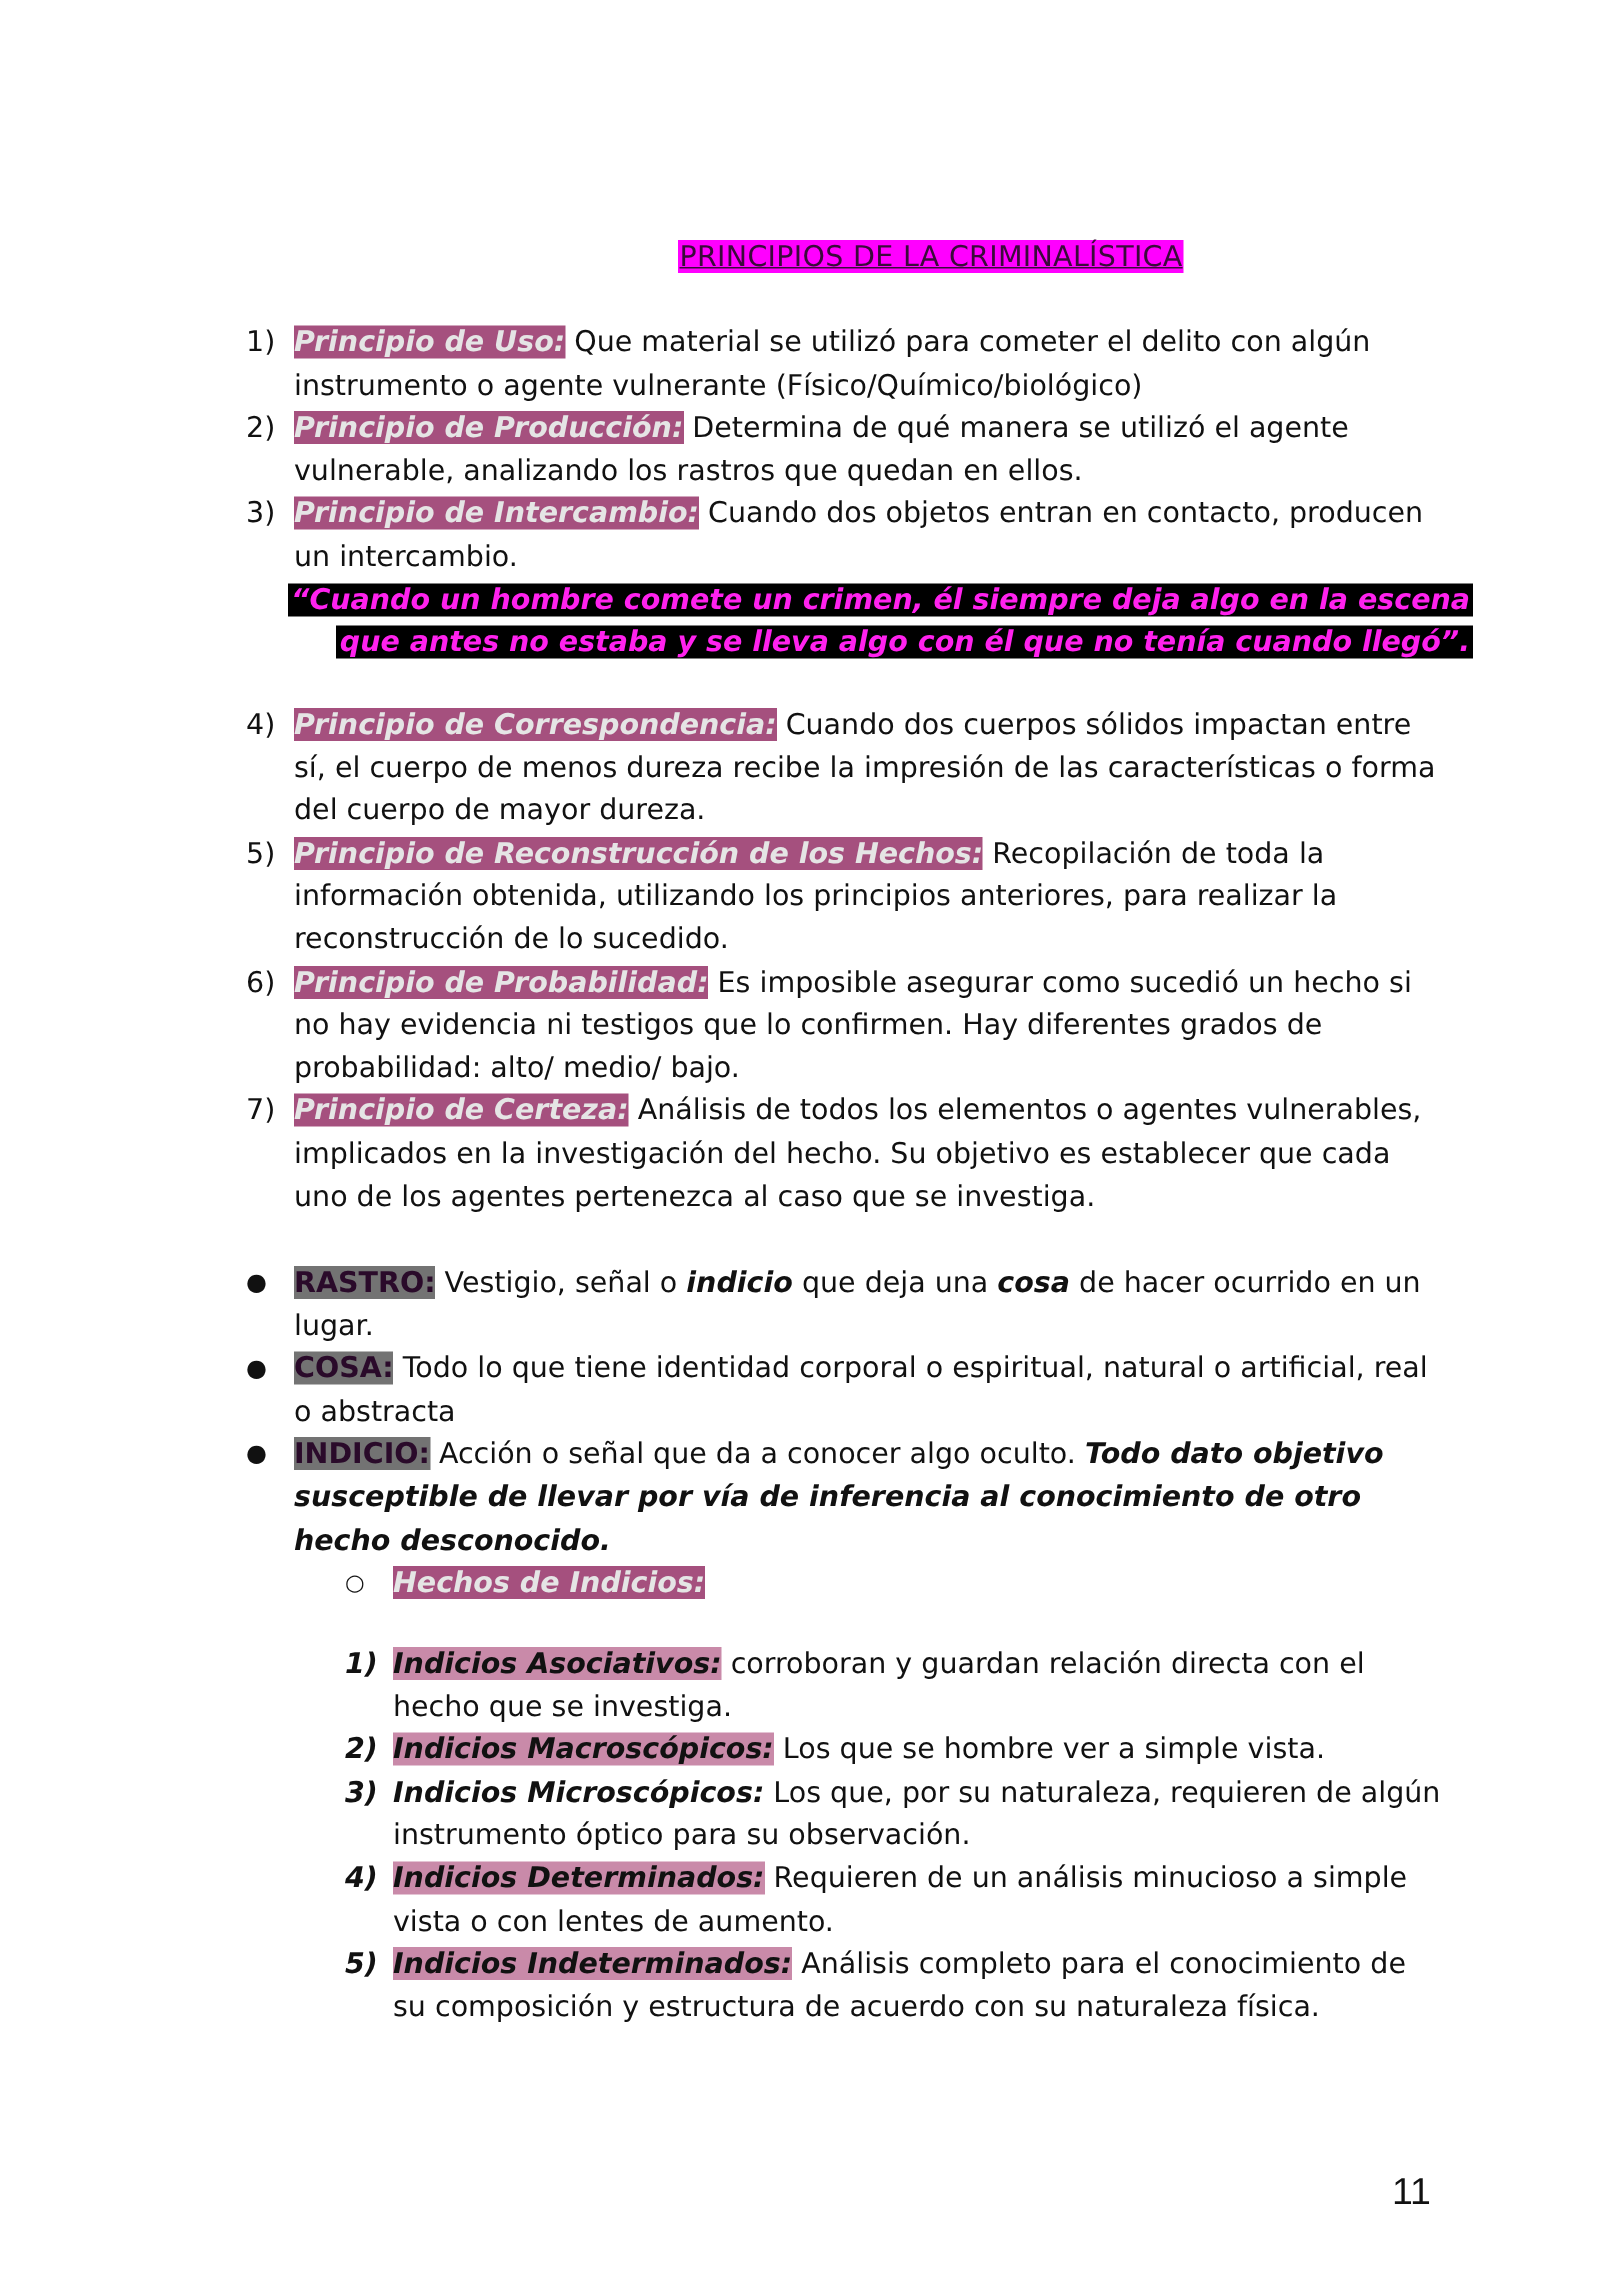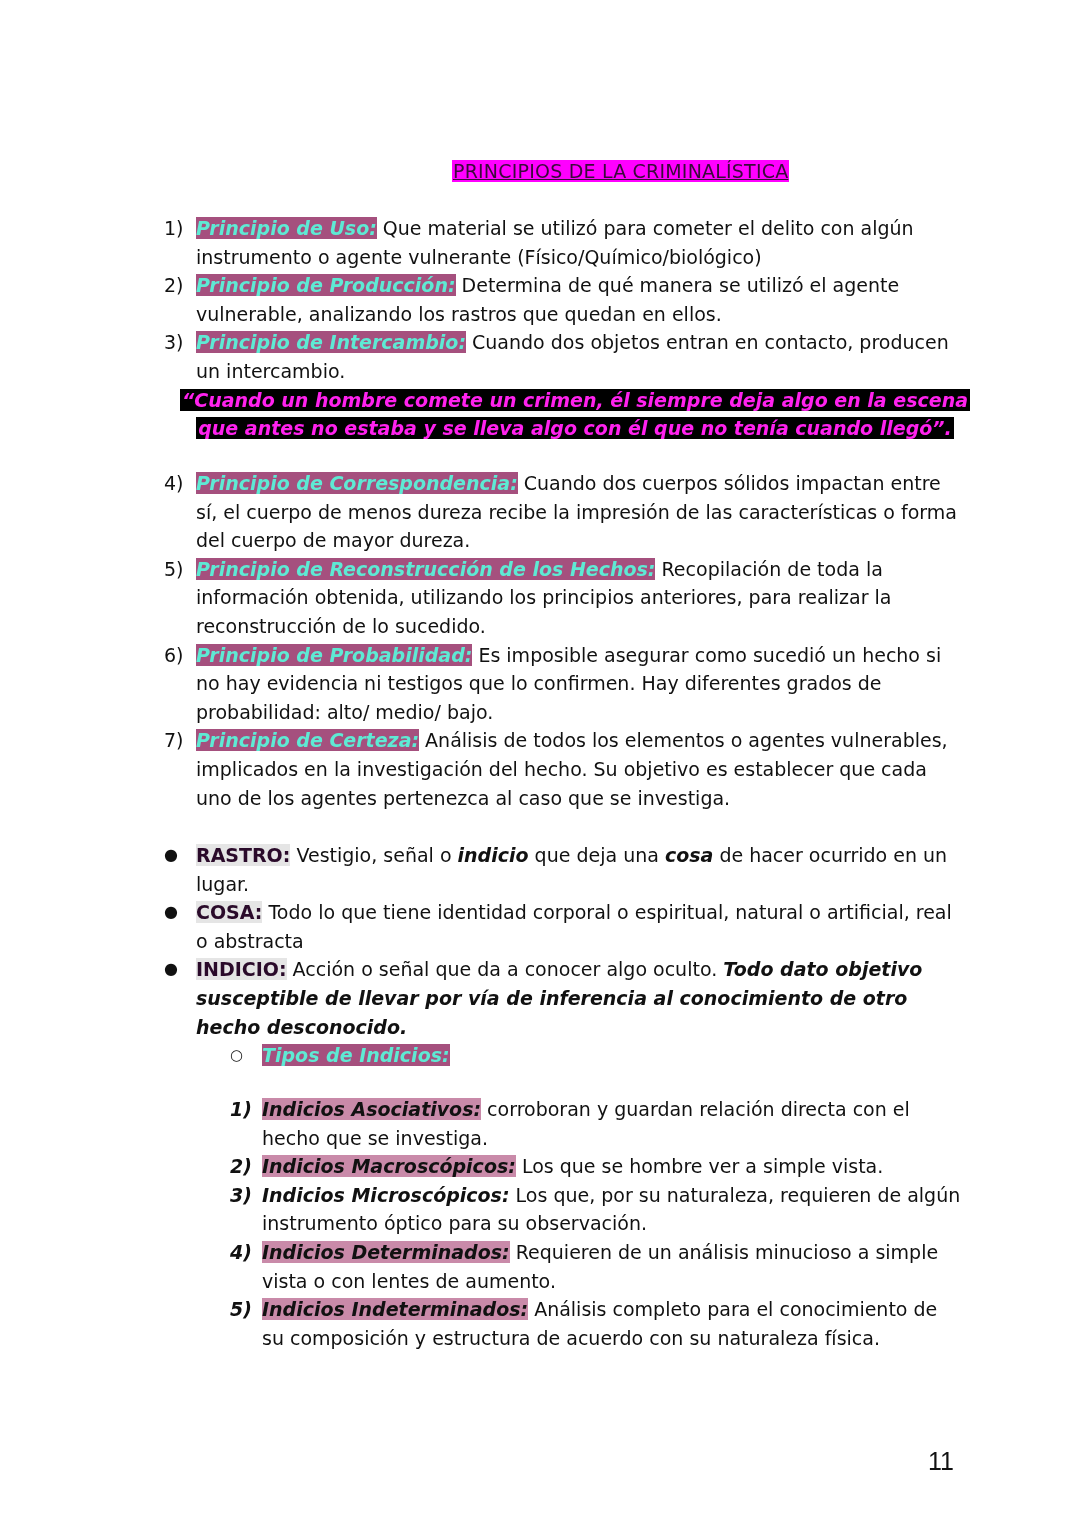--- a/index.html
+++ b/index.html
@@ -48,41 +48,41 @@
     }
     .num {
       position: absolute;
       left: 0;
       top: 0;
     }
     .hl-dark {
       background: #a5507e;
       font-weight: bold;
       font-style: italic;
-      color: #5eead4;
+      color: #e5e5e5;
     }
     .hl-light {
       background: #c98aa9;
       font-weight: bold;
       font-style: italic;
       color: #111;
     }
     .hl-magenta {
-      background: #e5e5e5;
+      background: #737373;
       font-weight: bold;
       color: #2a0a2a;
       text-align: right;
     }
     .bi {
       font-weight: bold;
       font-style: italic;
       text-align: right;
     }
     .quote {
-      text-align: center;
+      text-align: right;
       font-weight: bold;
       font-style: italic;
       color: #ff22ee;
       font-size: 19px;
       line-height: 28px;
       margin-left: 4px;
       margin-right: -18px;
     }
     .quote span {
       background: #000000;
@@ -175,21 +175,21 @@
     <div class="row">
       <span class="bullet">●</span>
       <span class="hl-magenta">COSA:</span><span> Todo lo que tiene identidad corporal o espiritual, natural o artificial, real o abstracta</span>
     </div>
     <div class="row">
       <span class="bullet">●</span>
       <span class="hl-magenta">INDICIO:</span><span> Acción o señal que da a conocer algo oculto. </span><span class="bi">Todo dato objetivo susceptible de llevar por vía de inferencia al conocimiento de otro hecho desconocido.</span>
     </div>
     <div class="sub-row">
       <span class="subbullet">○</span>
-      <span class="hl-dark">Tipos de Indicios:</span>
+      <span class="hl-dark">Hechos de Indicios:</span>
     </div>
   </div>
 
   <div class="block" style="top:1095px;">
     <div class="sub-row">
       <span class="sub-num">1)</span>
       <span class="hl-light">Indicios Asociativos:</span><span> corroboran y guardan relación directa con el hecho que se investiga.</span>
     </div>
     <div class="sub-row">
       <span class="sub-num">2)</span>

